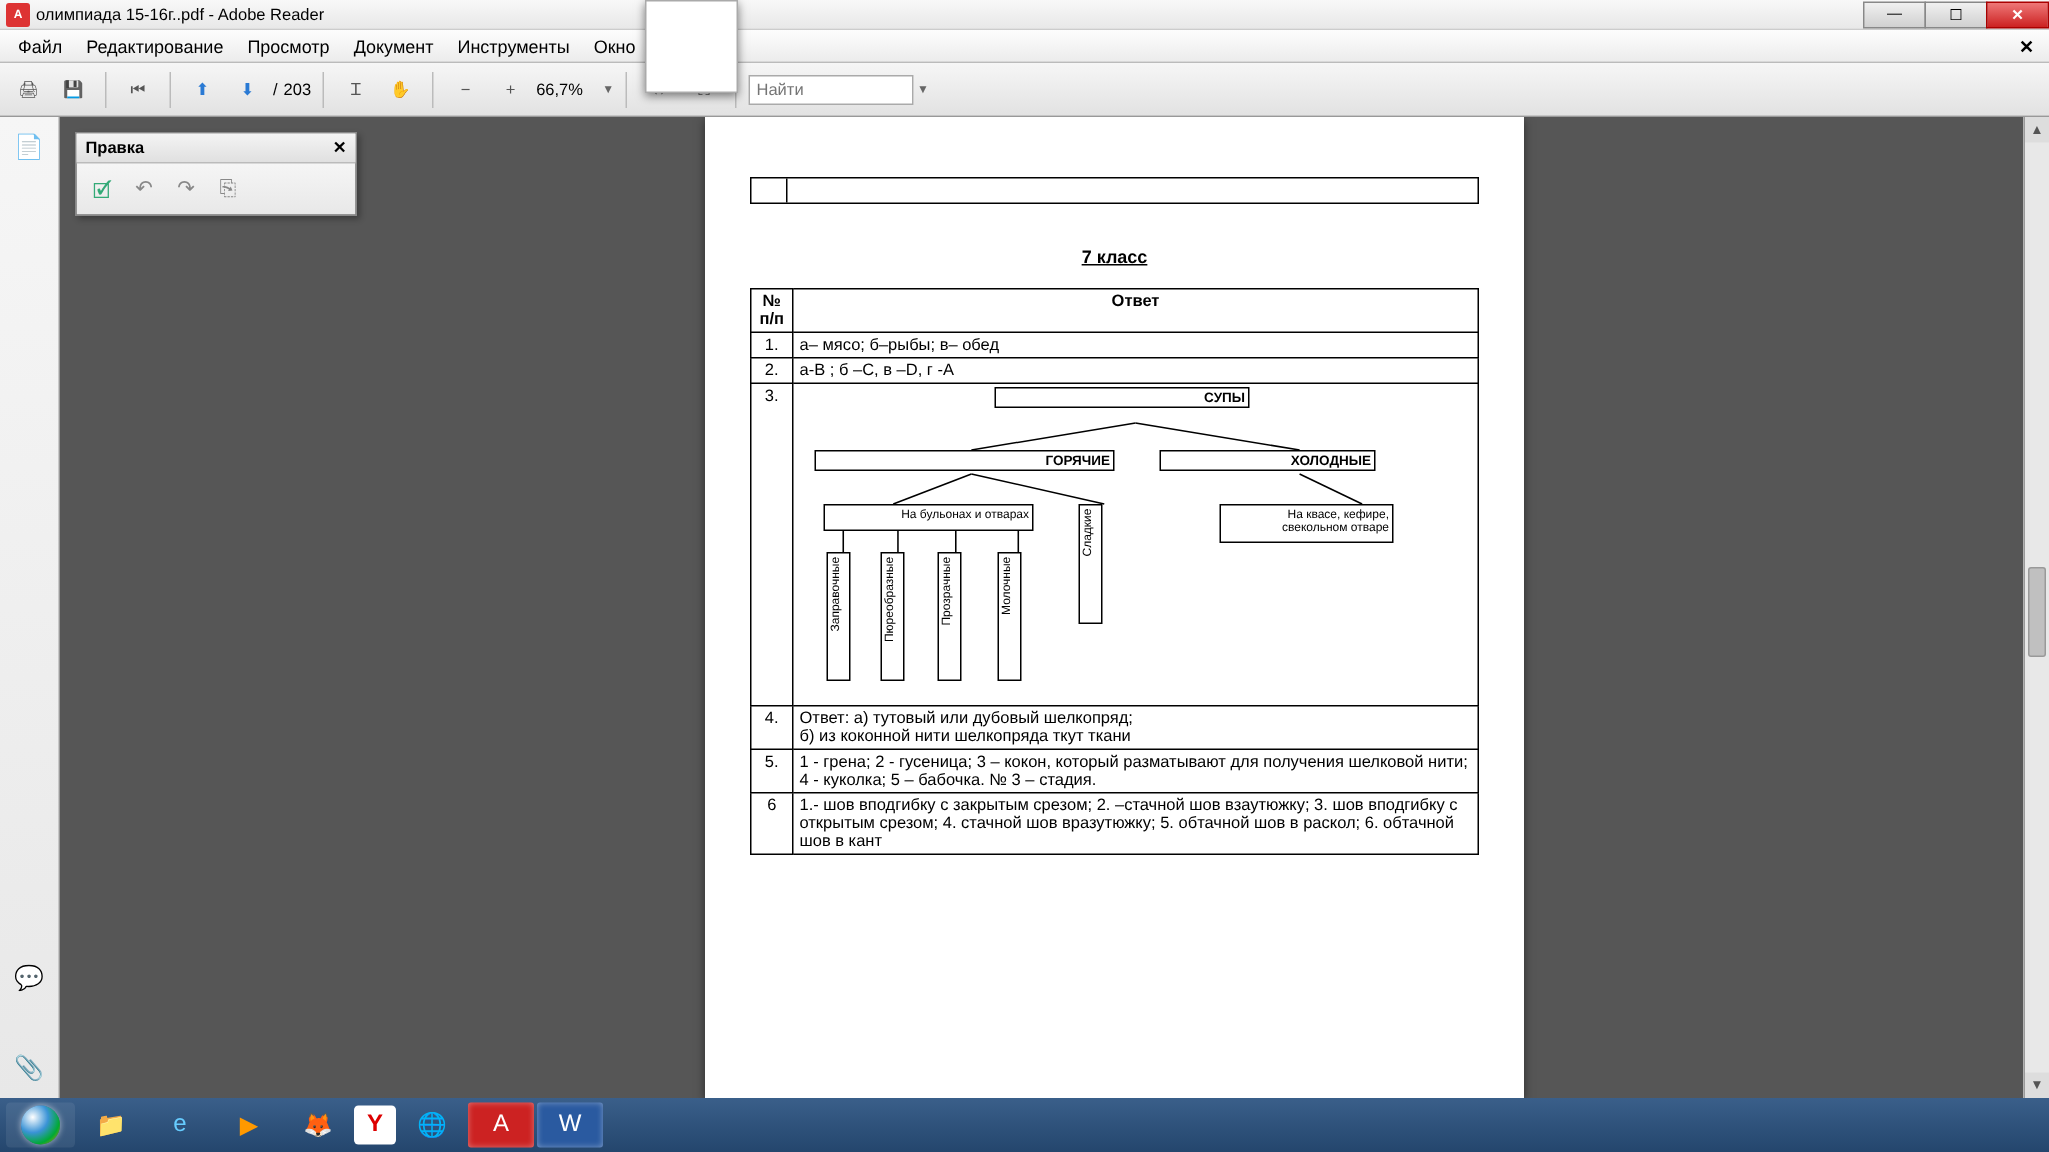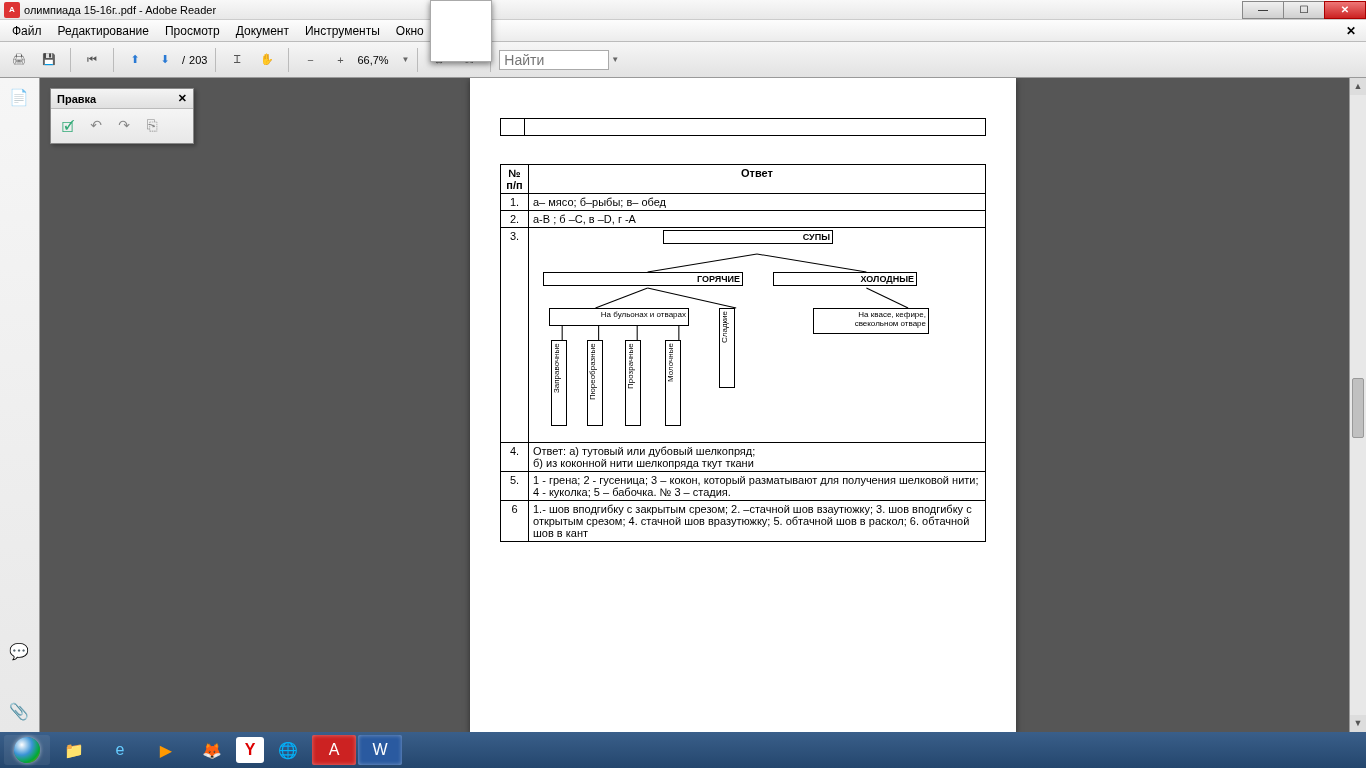--- a/index.html
+++ b/index.html
@@ -15,36 +15,36 @@
 
 .menubar { height: 22px; background: linear-gradient(#fdfdfd,#ececec); display: flex; align-items: center; font-size: 12px; padding: 0 4px; border-bottom: 1px solid #bbb; }
 .menubar span { padding: 2px 8px; }
 .menubar .closex { margin-left: auto; font-weight: bold; padding: 0 6px; cursor: pointer; }
 
 
 .toolbar { height: 36px; background: linear-gradient(#f6f6f6,#e2e2e2); border-bottom: 1px solid #999; display: flex; align-items: center; padding: 0 6px; gap: 4px; font-size: 11px; }
 .tbtn { width: 26px; height: 26px; border: 1px solid transparent; border-radius: 3px; display: flex; align-items: center; justify-content: center; color: #555; }
 .tsep { width: 1px; height: 24px; background: #bbb; margin: 0 4px; }
 .toolbar input.page { width: 40px; height: 20px; text-align: center; border: 1px solid #aaa; font-size: 11px; }
-.toolbar .find { width: 110px; height: 20px; border: 1px solid #aaa; padding: 0 4px; color: #888; font-size: 14px; }
+.toolbar .find { width: 110px; height: 20px; border: 1px solid #aaa; padding: 0 4px; color: #888; font-size: 11px; }
 .drop { font-size: 8px; color: #666; margin-left: -2px; }
 
 
 .main { position: absolute; top: 78px; left: 0; right: 0; height: 654px; display: flex; background: #fff; }
 .leftpane { width: 40px; background: linear-gradient(#f6f6f6,#e8e8e8); border-right: 1px solid #999; display: flex; flex-direction: column; align-items: center; padding-top: 10px; gap: 30px; }
 .leftpane .ic { width: 20px; height: 20px; color: #666; font-size: 16px; text-align: center; }
 .viewer { flex: 1; background: #565656; position: relative; overflow: hidden; }
 .vscroll { width: 17px; background: #e8e8e8; border-left: 1px solid #999; position: relative; }
 .vscroll .thumb { position: absolute; left: 2px; right: 2px; top: 300px; height: 60px; background: #c0c0c0; border: 1px solid #999; border-radius: 2px; }
 .vscroll .arr { position: absolute; left: 0; right: 0; height: 17px; text-align: center; font-size: 9px; color: #555; line-height: 17px; background: #ddd; }
 .vscroll .arr.up { top: 0; }
 .vscroll .arr.dn { bottom: 0; }
 
 
-.palette { position: absolute; left: 50px; top: 88px; width: 144px; background: linear-gradient(#fdfdfd,#e8e8e8); border: 1px solid #888; box-shadow: 2px 2px 4px rgba(0,0,0,.3); font-size: 11px; }
+.palette { position: absolute; left: 50px; top: 88px; width: 188px; background: linear-gradient(#fdfdfd,#e8e8e8); border: 1px solid #888; box-shadow: 2px 2px 4px rgba(0,0,0,.3); font-size: 11px; }
 .palette .ph { height: 20px; display: flex; align-items: center; padding: 0 6px; font-weight: bold; background: linear-gradient(#f4f4f4,#e0e0e0); border-bottom: 1px solid #bbb; }
 .palette .ph .x { margin-left: auto; font-weight: bold; cursor: pointer; }
 .palette .pb { height: 34px; display: flex; align-items: center; gap: 10px; padding: 0 8px; }
 .palette .pic { width: 18px; height: 18px; color: #888; font-size: 14px; text-align: center; }
 
 
 .page { position: absolute; background: #fff; box-shadow: 0 2px 6px rgba(0,0,0,.5); left: 430px; top: 0px; width: 546px; height: 654px; font-family: "Times New Roman", serif; font-size: 11px; color: #000; padding: 40px 30px 20px; }
 .page .toprow { border: 1px solid #000; height: 18px; display: flex; margin-bottom: 28px; }
 .page .toprow .c1 { width: 24px; border-right: 1px solid #000; }
 .page h2.grade { text-align: center; font-size: 12px; font-weight: bold; text-decoration: underline; margin-bottom: 14px; }
@@ -124,20 +124,21 @@
     <div class="ic" style="color:#c9a227;margin-top:auto;margin-bottom:10px">💬</div>
     <div class="ic" style="margin-bottom:10px">📎</div>
   </div>
 
   <div class="viewer">
     <div class="page">
       <div class="toprow">
           <div class="c1"></div>
           <div></div>
         </div>
+      <h2 class="grade">7 класс</h2>
       <table class="ans">
         <tbody>
             <tr>
               <th class="num">№ п/п</th>
             <th>Ответ</th>
             </tr>
         <tr>
               <td class="num">1.</td>
             <td>а– мясо; б–рыбы; в– обед</td>
             </tr>

